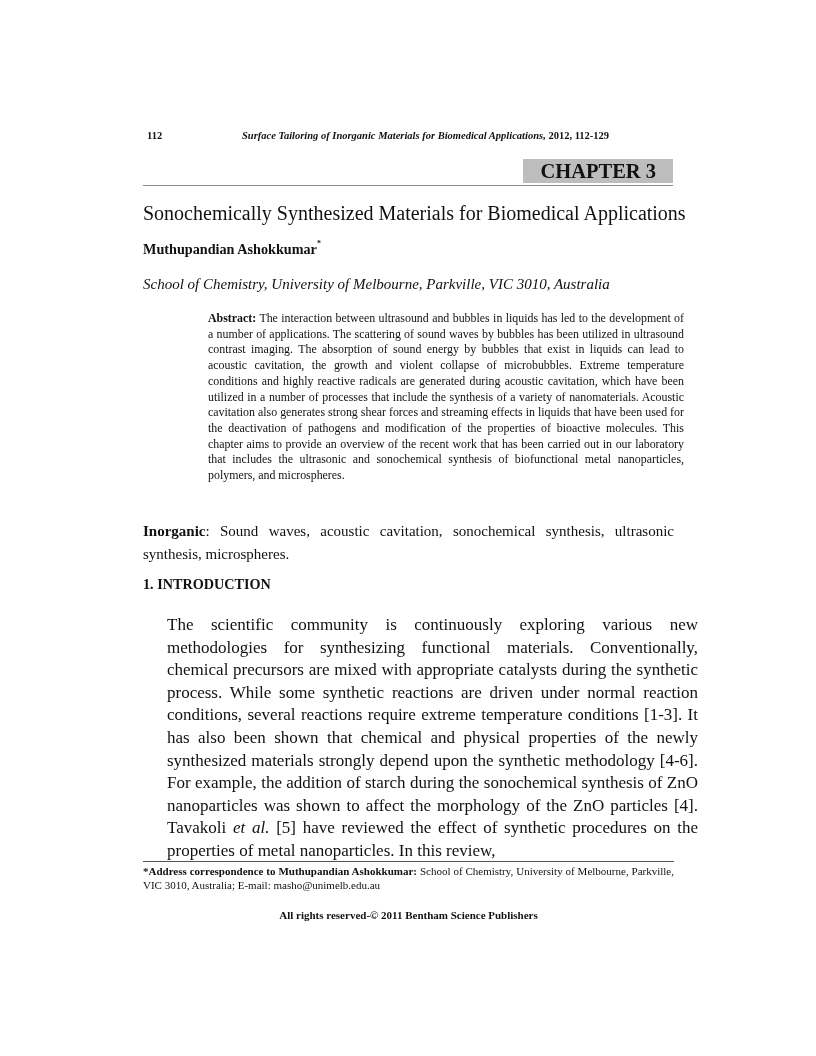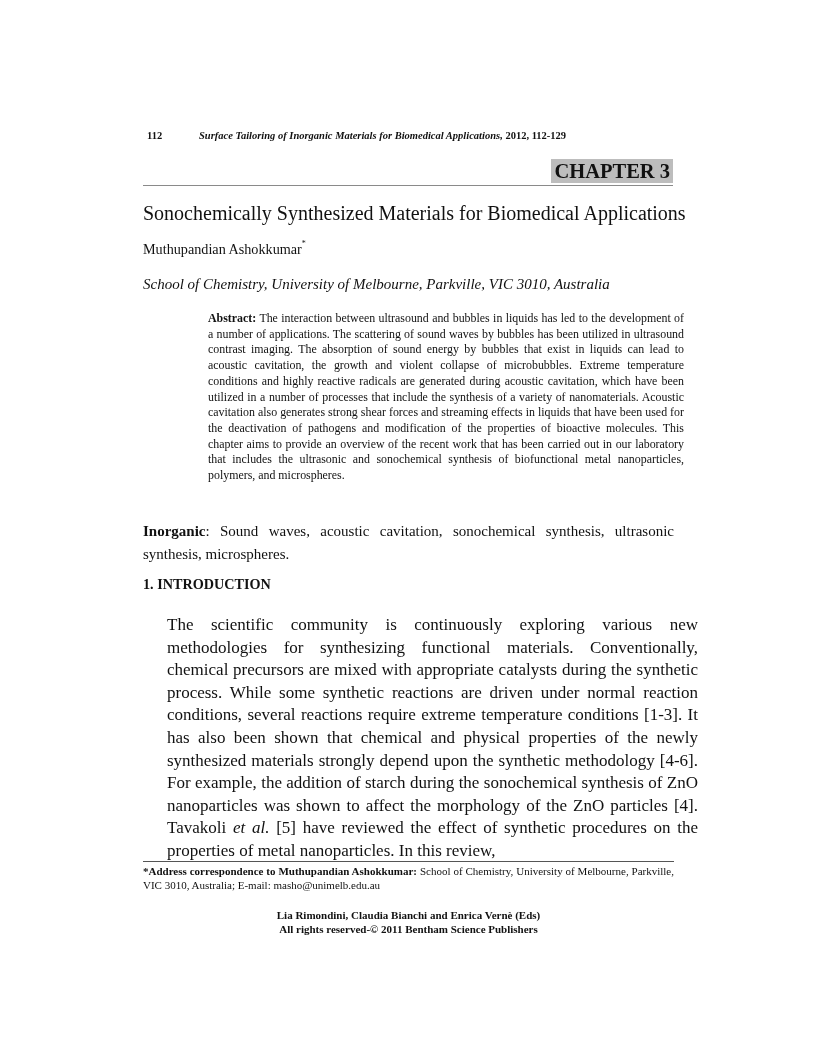--- a/index.html
+++ b/index.html
@@ -1,24 +1,24 @@
 <!DOCTYPE html>
 <html><head>
   <meta charset="utf-8">
   <style>
     html, body { margin: 0; padding: 0; background: #ffffff; }
     body { width: 816px; height: 1056px; position: relative; font-family: "Liberation Serif", serif; color: #111; overflow: hidden; }
     .abs { position: absolute; }
     .runhead { left: 147px; top: 130px; width: 530px; font-size: 10.5px; font-weight: bold; }
     .runhead .pg { display: inline-block; width: 52px; }
-    .runhead .jt { font-style: italic; }
+    .runhead .jt { font-style: italic; margin-left: 43px; }
     .chapter-wrap { left: 143px; top: 158px; width: 530px; height: 27px; border-bottom: 1.5px solid #8a8a8a; }
-    .chapter { position: absolute; right: 0; top: 1px; background: #bdbdbd; font-weight: bold; font-size: 20.5px; padding: 0 3px; line-height: 24px; }
+    .chapter { position: absolute; right: 0; top: 1px; background: #bdbdbd; font-weight: bold; font-size: 20.5px; padding: 0 17px; line-height: 24px; }
     .title { left: 143px; top: 202px; font-size: 20px; font-weight: normal; }
-    .author { left: 143px; top: 241px; font-size: 14.2px; font-weight: normal; }
+    .author { left: 143px; top: 241px; font-size: 14.2px; font-weight: bold; }
     .author sup { font-size: 8px; vertical-align: super; position: relative; top: -2px; }
     .affil { left: 143px; top: 276px; font-size: 15px; font-style: italic; }
     .abstract { left: 172px; top: 311px; width: 476px; font-size: 11.9px; line-height: 15.7px; text-align: justify; margin-left: 36px; }
     .abstract b { font-weight: bold; }
     .keywords { left: 143px; top: 520px; width: 531px; font-size: 15px; line-height: 22.5px; text-align: justify; }
     .section { left: 143px; top: 576px; font-size: 14.2px; font-weight: bold; }
     .body { left: 143px; top: 614px; width: 531px; font-size: 17px; line-height: 22.6px; text-align: justify; margin-left: 24px; }
     .footnote-rule { left: 143px; top: 861px; width: 531px; border-top: 1px solid #555; }
     .footnote { left: 143px; top: 864px; width: 531px; font-size: 11px; line-height: 14.3px; text-align: justify; }
     .footnote .fn-label { font-weight: bold; }
@@ -47,15 +47,14 @@
 
 <div class="abs section">1. INTRODUCTION</div>
 
 <div class="abs body"><span>The scientific community is continuously exploring various new methodologies for synthesizing functional materials. Conventionally, chemical precursors are mixed with appropriate catalysts during the synthetic process. While some synthetic reactions are driven under normal reaction conditions, several reactions require extreme temperature conditions [1-3]. It has also been shown that chemical and physical properties of the newly synthesized materials strongly depend upon the synthetic methodology [4-6]. For example, the addition of starch during the sonochemical synthesis of ZnO nanoparticles was shown to affect the morphology of the ZnO particles [4]. Tavakoli </span><i>et al.</i><span> [5] have reviewed the effect of synthetic procedures on the properties of metal nanoparticles. In this review,</span></div>
 
 <div class="abs footnote-rule"></div>
 
 <div class="abs footnote"><span class="fn-label">*Address correspondence to Muthupandian Ashokkumar:</span><span> School of Chemistry, University of Melbourne, Parkville, VIC 3010, Australia; E-mail: masho@unimelb.edu.au</span></div>
 
 <div class="abs publisher">
-  <div>Lia Rimondini, Claudia Bianchi and Enrica Vernè (Eds)</div>
   <div>All rights reserved-© 2011 Bentham Science Publishers</div>
 </div>
 
 </body></html>

